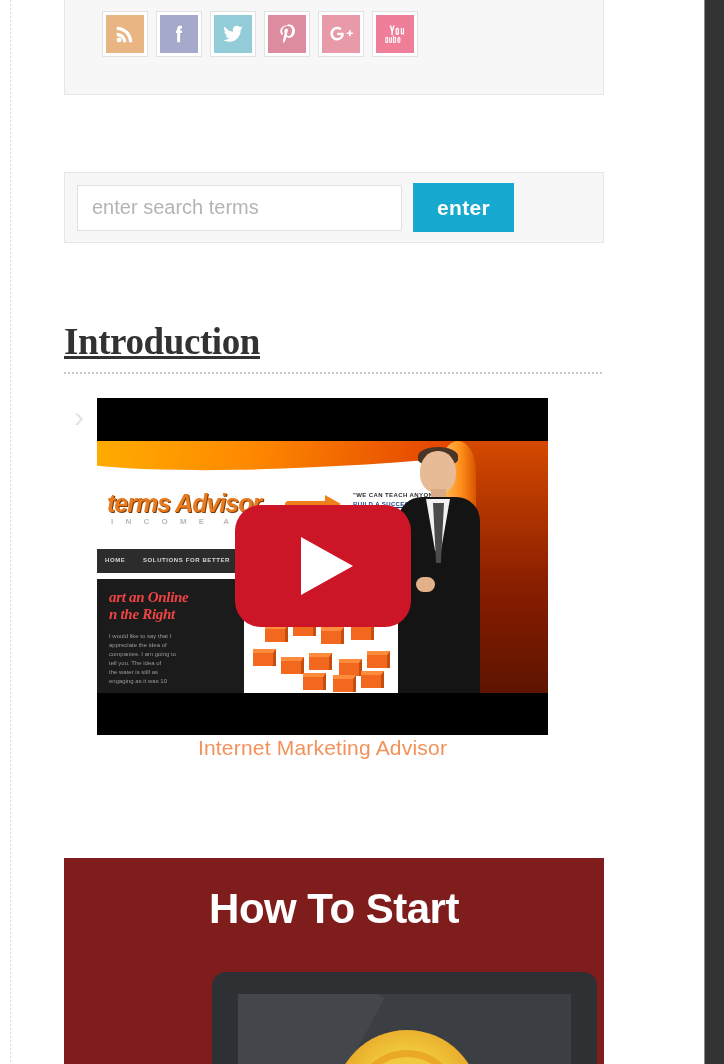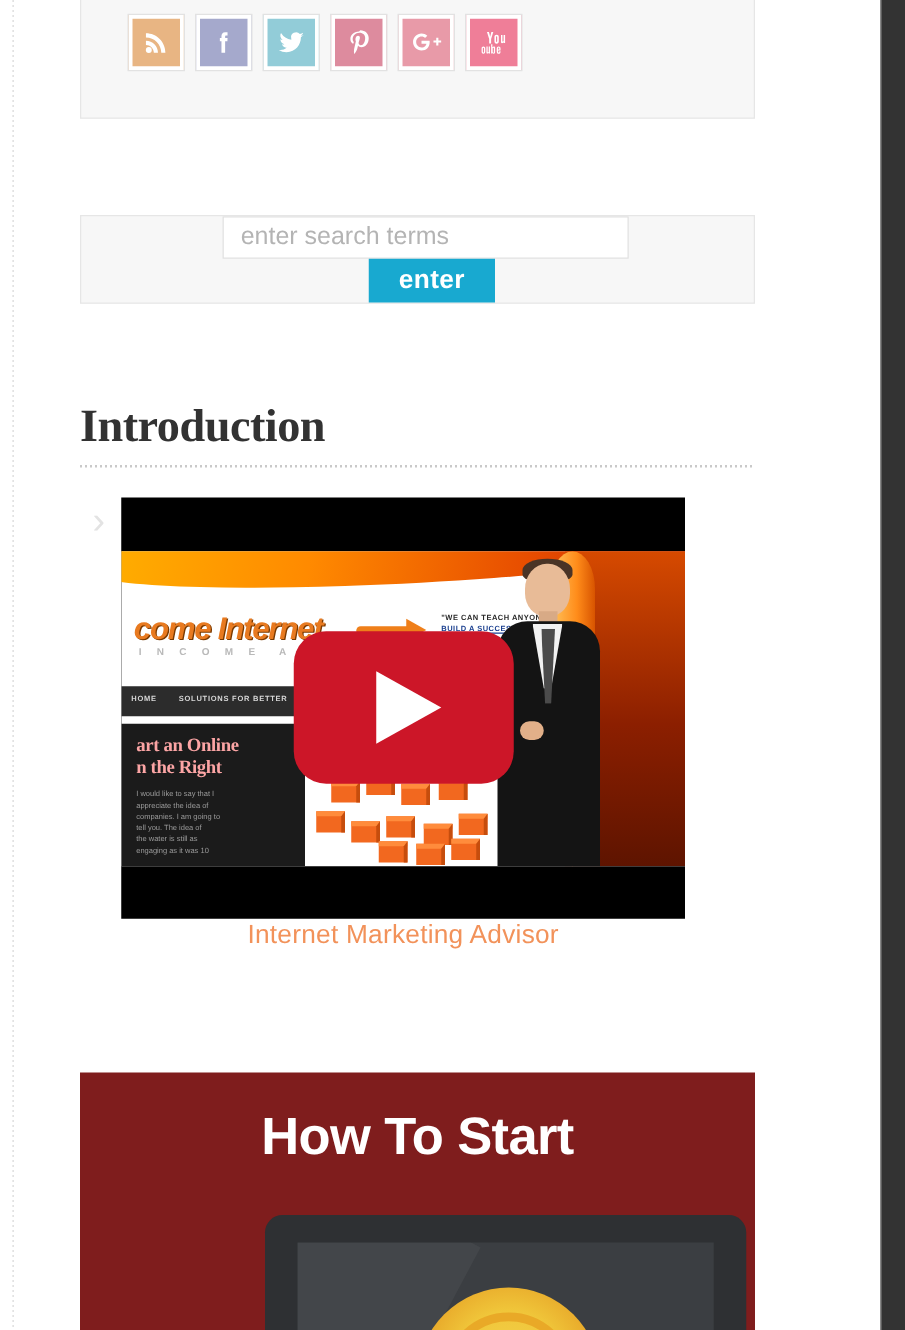--- a/index.html
+++ b/index.html
@@ -96,21 +96,20 @@
     position: absolute;
     left: 64px;
     top: 172px;
     width: 540px;
     height: 71px;
     background: #f7f7f7;
     border: 1px solid #e6e6e6;
     display: flex;
     align-items: center;
     padding-left: 12px;
-    flex-direction: column;
   }
 
   .search-input {
     width: 325px;
     height: 46px;
     border: 1px solid #e0e0e0;
     background: #ffffff;
     font-family: "Liberation Sans", sans-serif;
     font-size: 20px;
     color: #4a4a4a;
@@ -136,20 +135,21 @@
   
   .intro-heading {
     position: absolute;
     left: 64px;
     top: 320px;
     font-family: "Liberation Serif", serif;
     font-size: 37px;
     font-weight: bold;
     color: #323232;
     letter-spacing: -0.4px;
+    text-decoration: underline;
   }
 
   .intro-divider {
     position: absolute;
     left: 64px;
     top: 372px;
     width: 540px;
     height: 2px;
     background-image: linear-gradient(to right, #c9c9c9 50%, transparent 50%);
     background-size: 4px 2px;
@@ -303,23 +303,24 @@
     top: 138px;
     width: 147px;
     height: 114px;
     background: #1b1b1b;
     padding: 10px 10px 0 12px;
   }
   .vid-article-h {
     font-family: "Liberation Serif", serif;
     font-size: 15px;
     font-weight: bold;
-    color: #fca5a5;
+    color: #ef4444;
     line-height: 17px;
     letter-spacing: -0.3px;
+    font-style: italic;
   }
   .vid-article-b {
     margin-top: 9px;
     font-size: 6px;
     color: #9a9a9a;
     line-height: 9px;
   }
   .vid-cubes { position: absolute; left: 150px; top: 176px; width: 180px; height: 76px; }
   .cube {
     position: absolute;
@@ -546,21 +547,21 @@
     <div class="video-block">
 
       <div class="carousel-arrow">›</div>
 
       <div class="video-frame">
 
         <div class="vid-site">
           <div class="vid-swoosh"></div>
           <div class="vid-rightpanel"></div>
 
-          <div class="vid-logo">come Internet</div>
+          <div class="vid-logo">terms Advisor</div>
           <div class="vid-logo-sub">I N C O M E&nbsp; A D V I S O R</div>
 
           <div class="vid-arrow-badge">
             <div class="stem"></div>
               <div class="head"></div>
           </div>
           <div class="vid-tagline">
             "WE CAN TEACH ANYONE"<br><u>BUILD A SUCCESSFUL ONLINE</u>
           </div>
 

